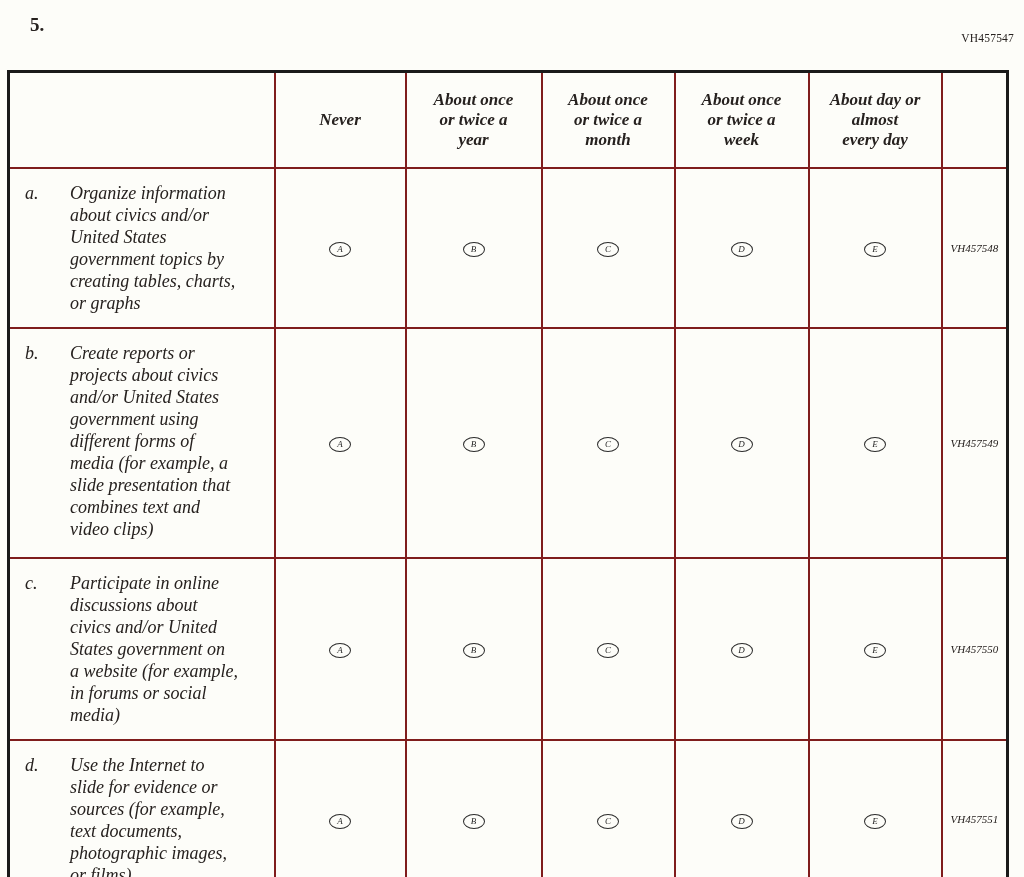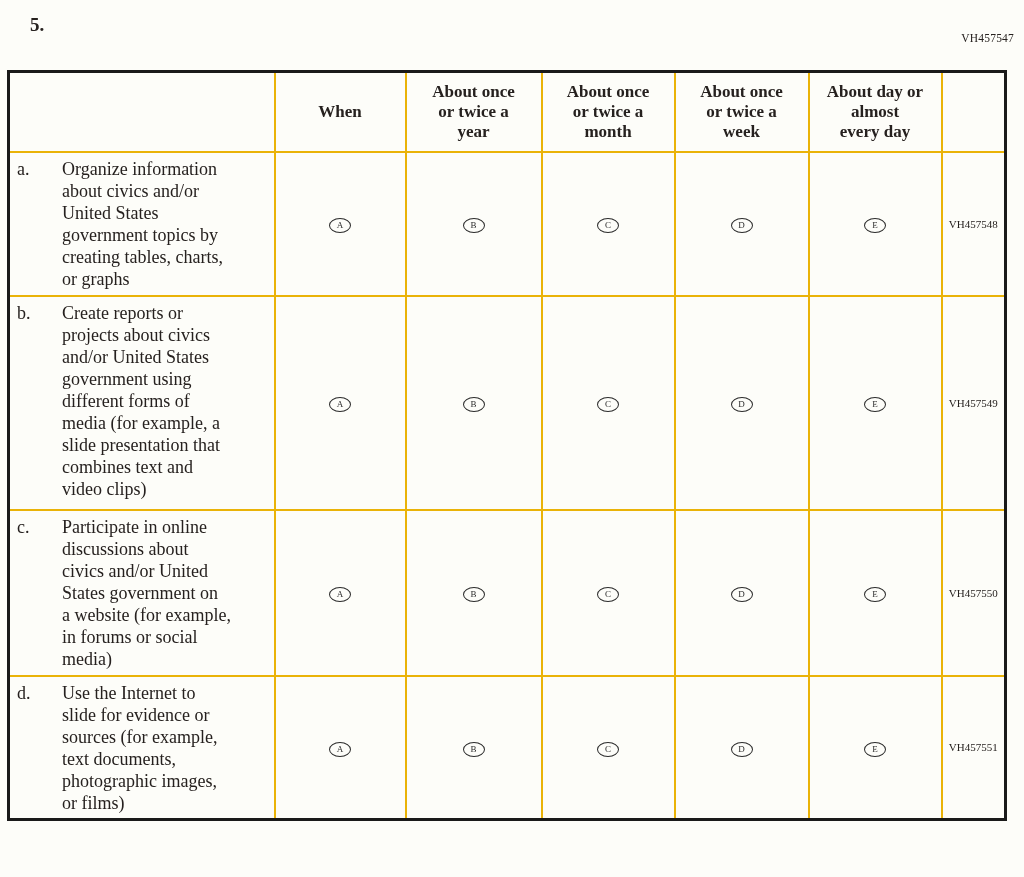--- a/index.html
+++ b/index.html
@@ -42,22 +42,23 @@
   }
   .q-text b { font-weight: bold; }
 
   table.grid {
     border-collapse: collapse;
     margin: 33px 0 0 7px;
     table-layout: fixed;
     border: 3px solid #1a1a1a;
   }
   table.grid th, table.grid td {
-    border: 2px solid #eab308;
-    padding: 0;
+    border: 2px solid #7f1d1d;
+    padding: 8px;
+    font-style: italic;
   }
   thead th {
     border-bottom: 6px double #1a1a1a;
     font-weight: bold;
     font-size: 17px;
     line-height: 20px;
     text-align: center;
     vertical-align: middle;
     white-space: pre-line;
     height: 78px;
@@ -120,21 +121,21 @@
     <col style="width:131px">
     <col style="width:136px">
     <col style="width:133px">
     <col style="width:134px">
     <col style="width:133px">
     <col style="width:64px">
   </colgroup>
   <thead>
     <tr>
       <th></th>
-      <th>When</th>
+      <th>Never</th>
       <th>About once
 or twice a
 year</th>
       <th>About once
 or twice a
 month</th>
       <th>About once
 or twice a
 week</th>
       <th>About day or

